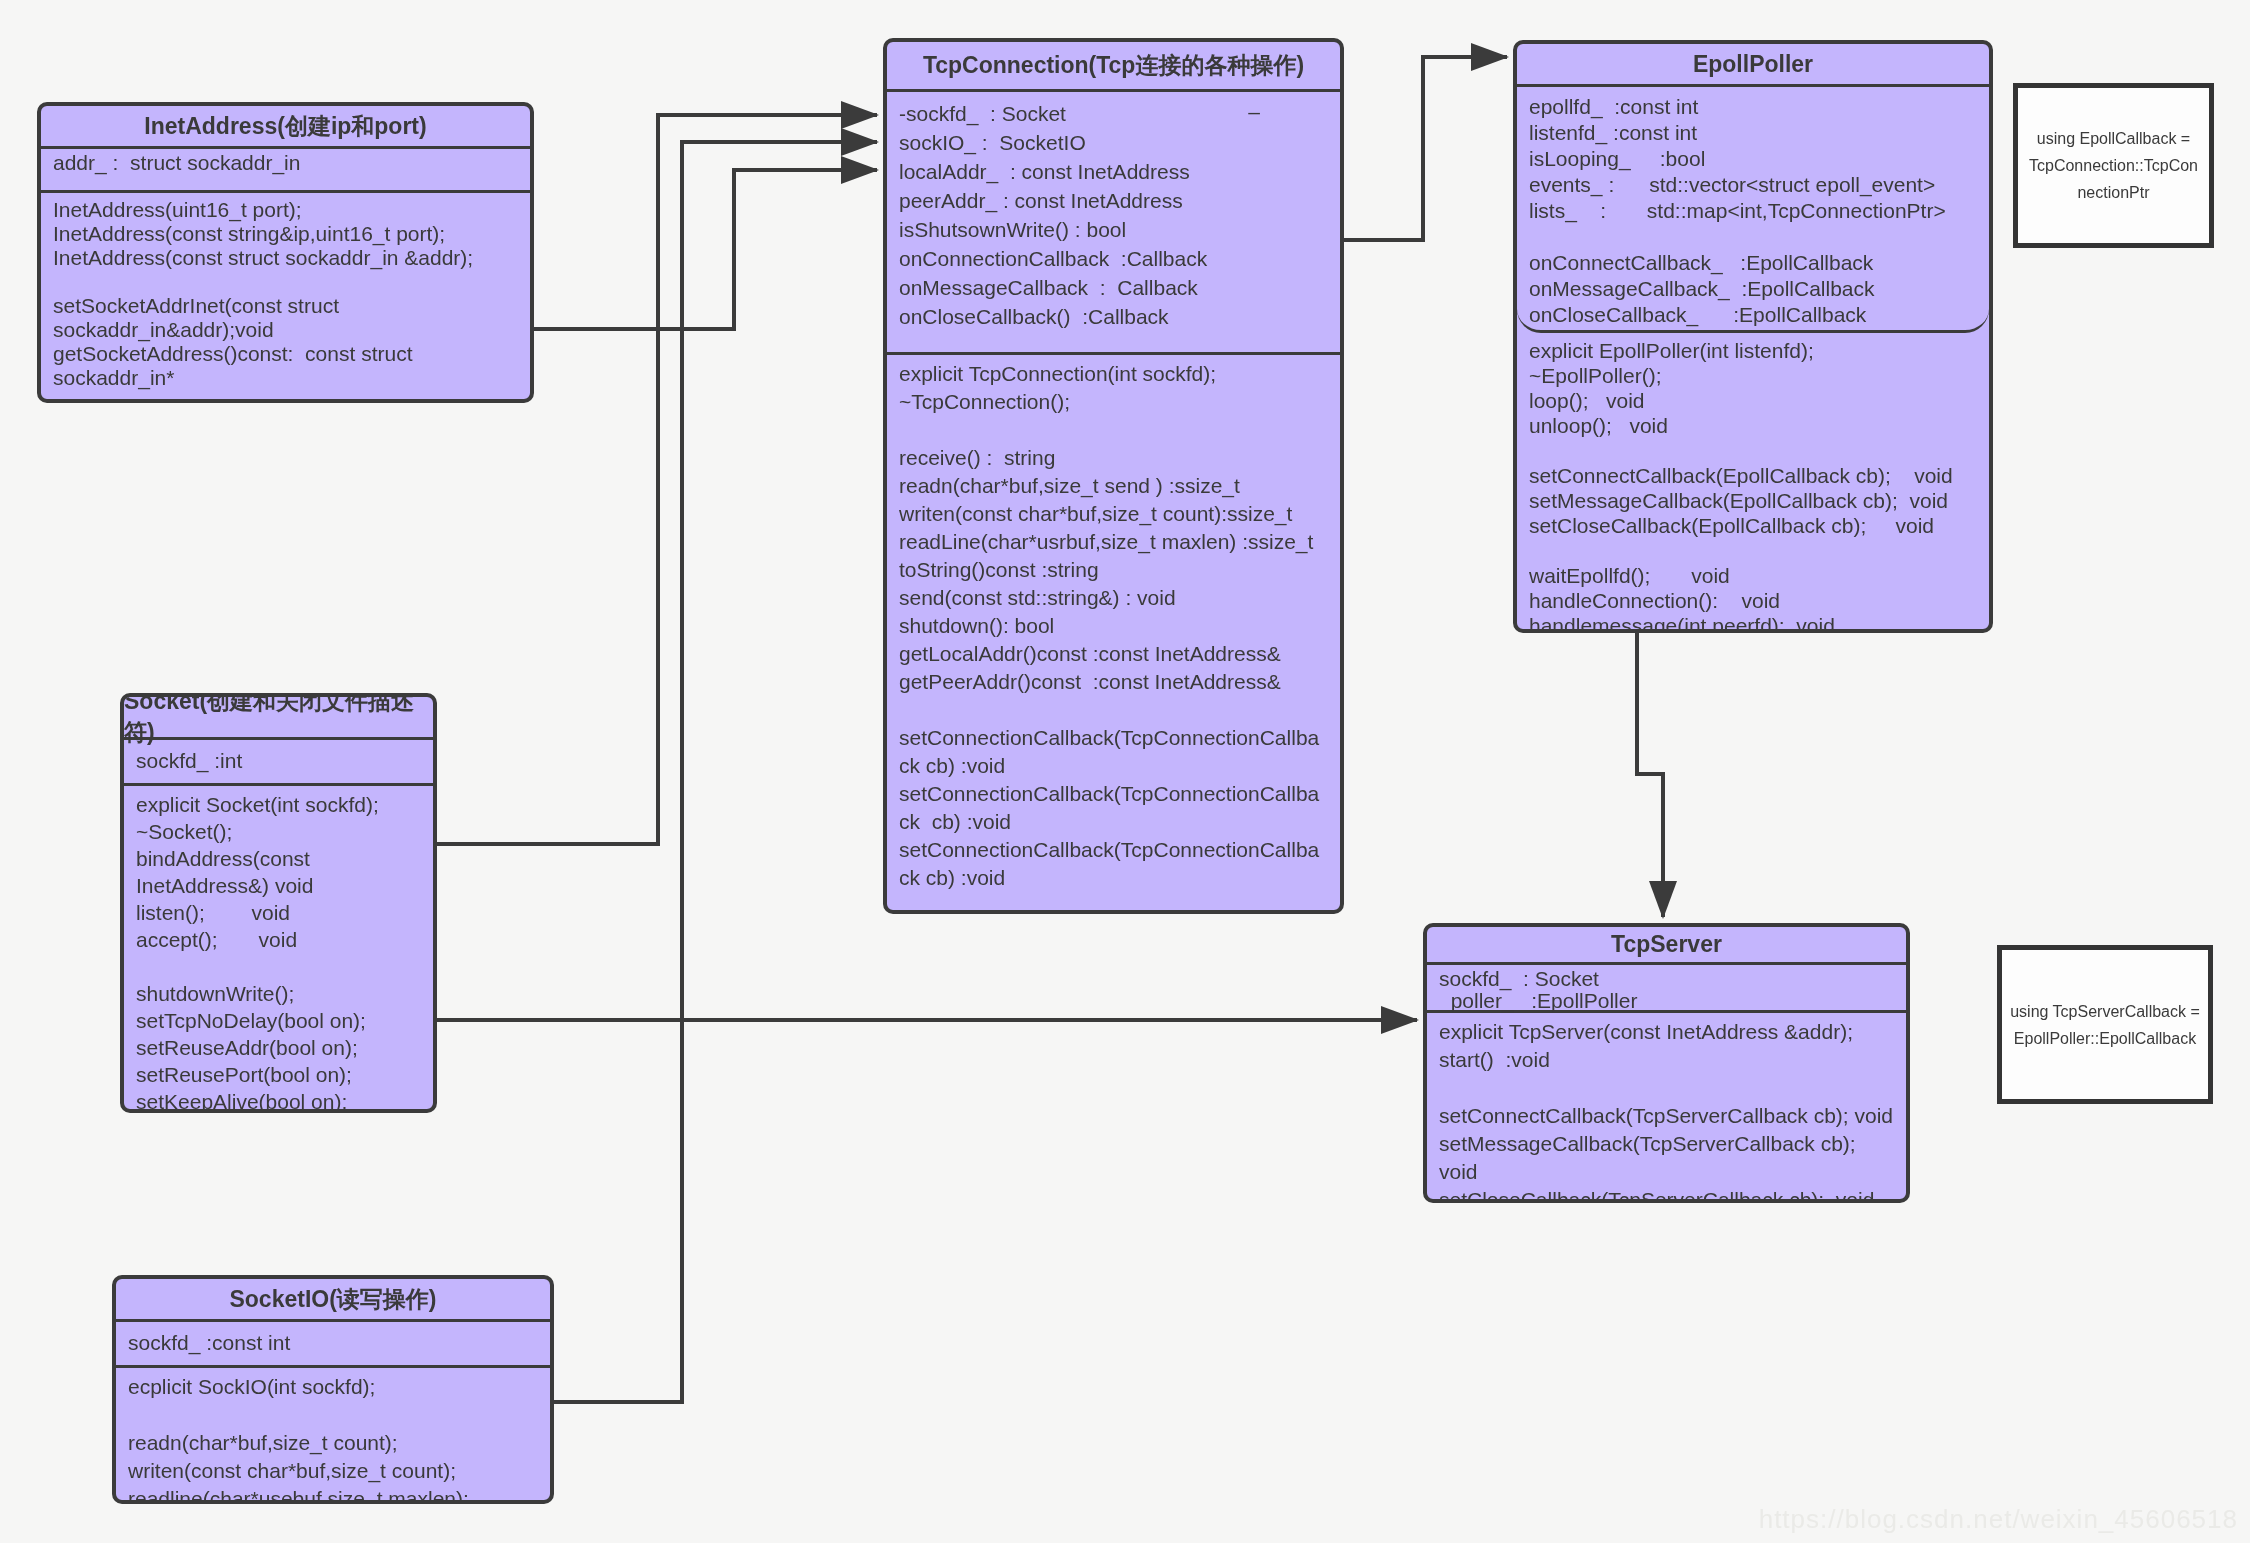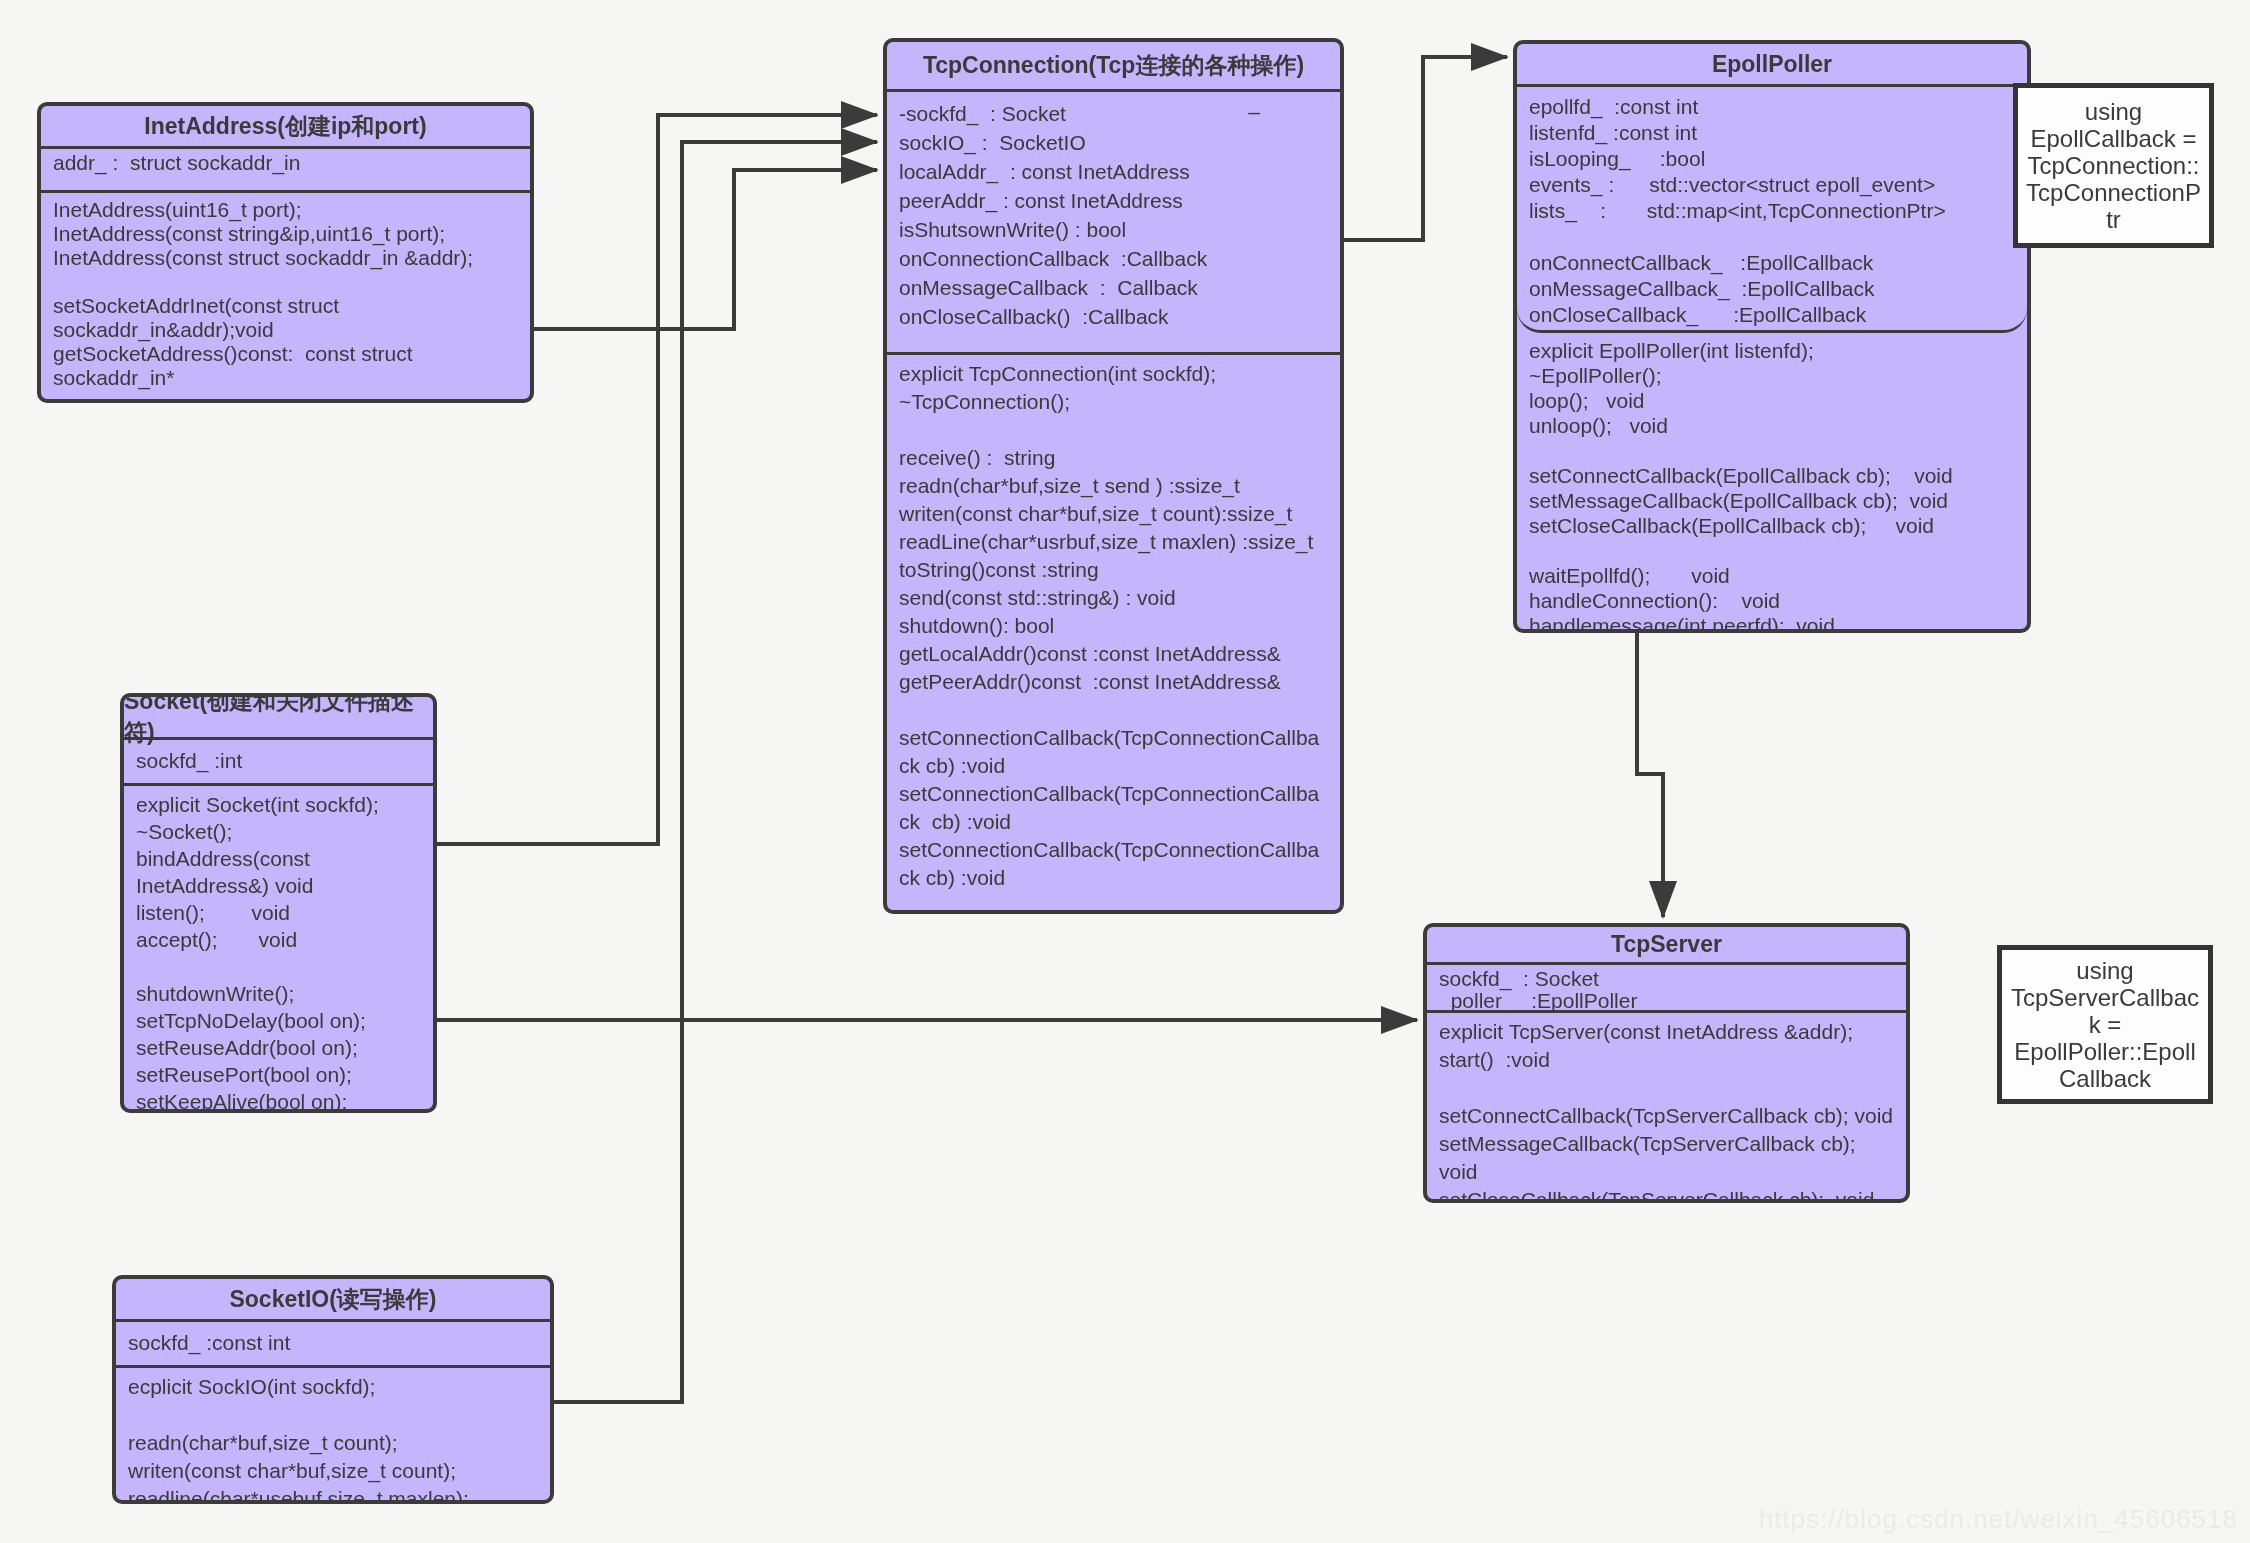--- a/index.html
+++ b/index.html
@@ -40,35 +40,35 @@
   #box-socketio { left:112px; top:1275px; width:442px; height:229px; }
   #box-socketio .uml-title { height:43px; }
   #box-socketio .uml-attrs { height:46px; }
 
   #box-tcpconnection { left:883px; top:38px; width:461px; height:876px; }
   #box-tcpconnection .uml-title { height:50px; }
   #box-tcpconnection .uml-attrs { height:263px; }
   #box-tcpconnection .uml-attrs .line { line-height:29px; }
   .attr-dash { position:absolute; top:8px; right:80px; font-size:21px; }
 
-  #box-epollpoller { left:1513px; top:40px; width:518px; height:593px; }
+  #box-epollpoller { left:1513px; top:40px; width:480px; height:593px; }
   #box-epollpoller .uml-title { height:43px; }
   #box-epollpoller .uml-attrs { height:246px;border-radius:24px; }
   #box-epollpoller .uml-attrs .line { line-height:26px; }
   #box-epollpoller .uml-methods .line { line-height:25px; }
 
   #box-tcpserver { left:1423px; top:923px; width:487px; height:280px; }
   #box-tcpserver .uml-title { height:38px; }
   #box-tcpserver .uml-attrs { height:48px; padding-top:3px; }
   #box-tcpserver .uml-attrs .line { line-height:22px; }
 
   .uml-note {
     position:absolute; background:#fdfdfd; border:5px solid #343434;
     box-sizing:border-box; display:flex; align-items:center; justify-content:center;
-    text-align:center; font-size:24px; line-height:27px; padding:6px 8px;
+    text-align:center; font-size:16px; line-height:27px; padding:6px 8px;
   }
   .uml-note .note-text { white-space:normal; overflow-wrap:anywhere; }
   #note-epollcallback { left:2013px; top:83px; width:201px; height:165px; }
   #note-tcpservercallback { left:1997px; top:945px; width:216px; height:159px; }
 
   .watermark {
     position:absolute; right:12px; bottom:8px; font-size:26px;
     color:#eaeae7; letter-spacing:1px;
   }
 </style>

